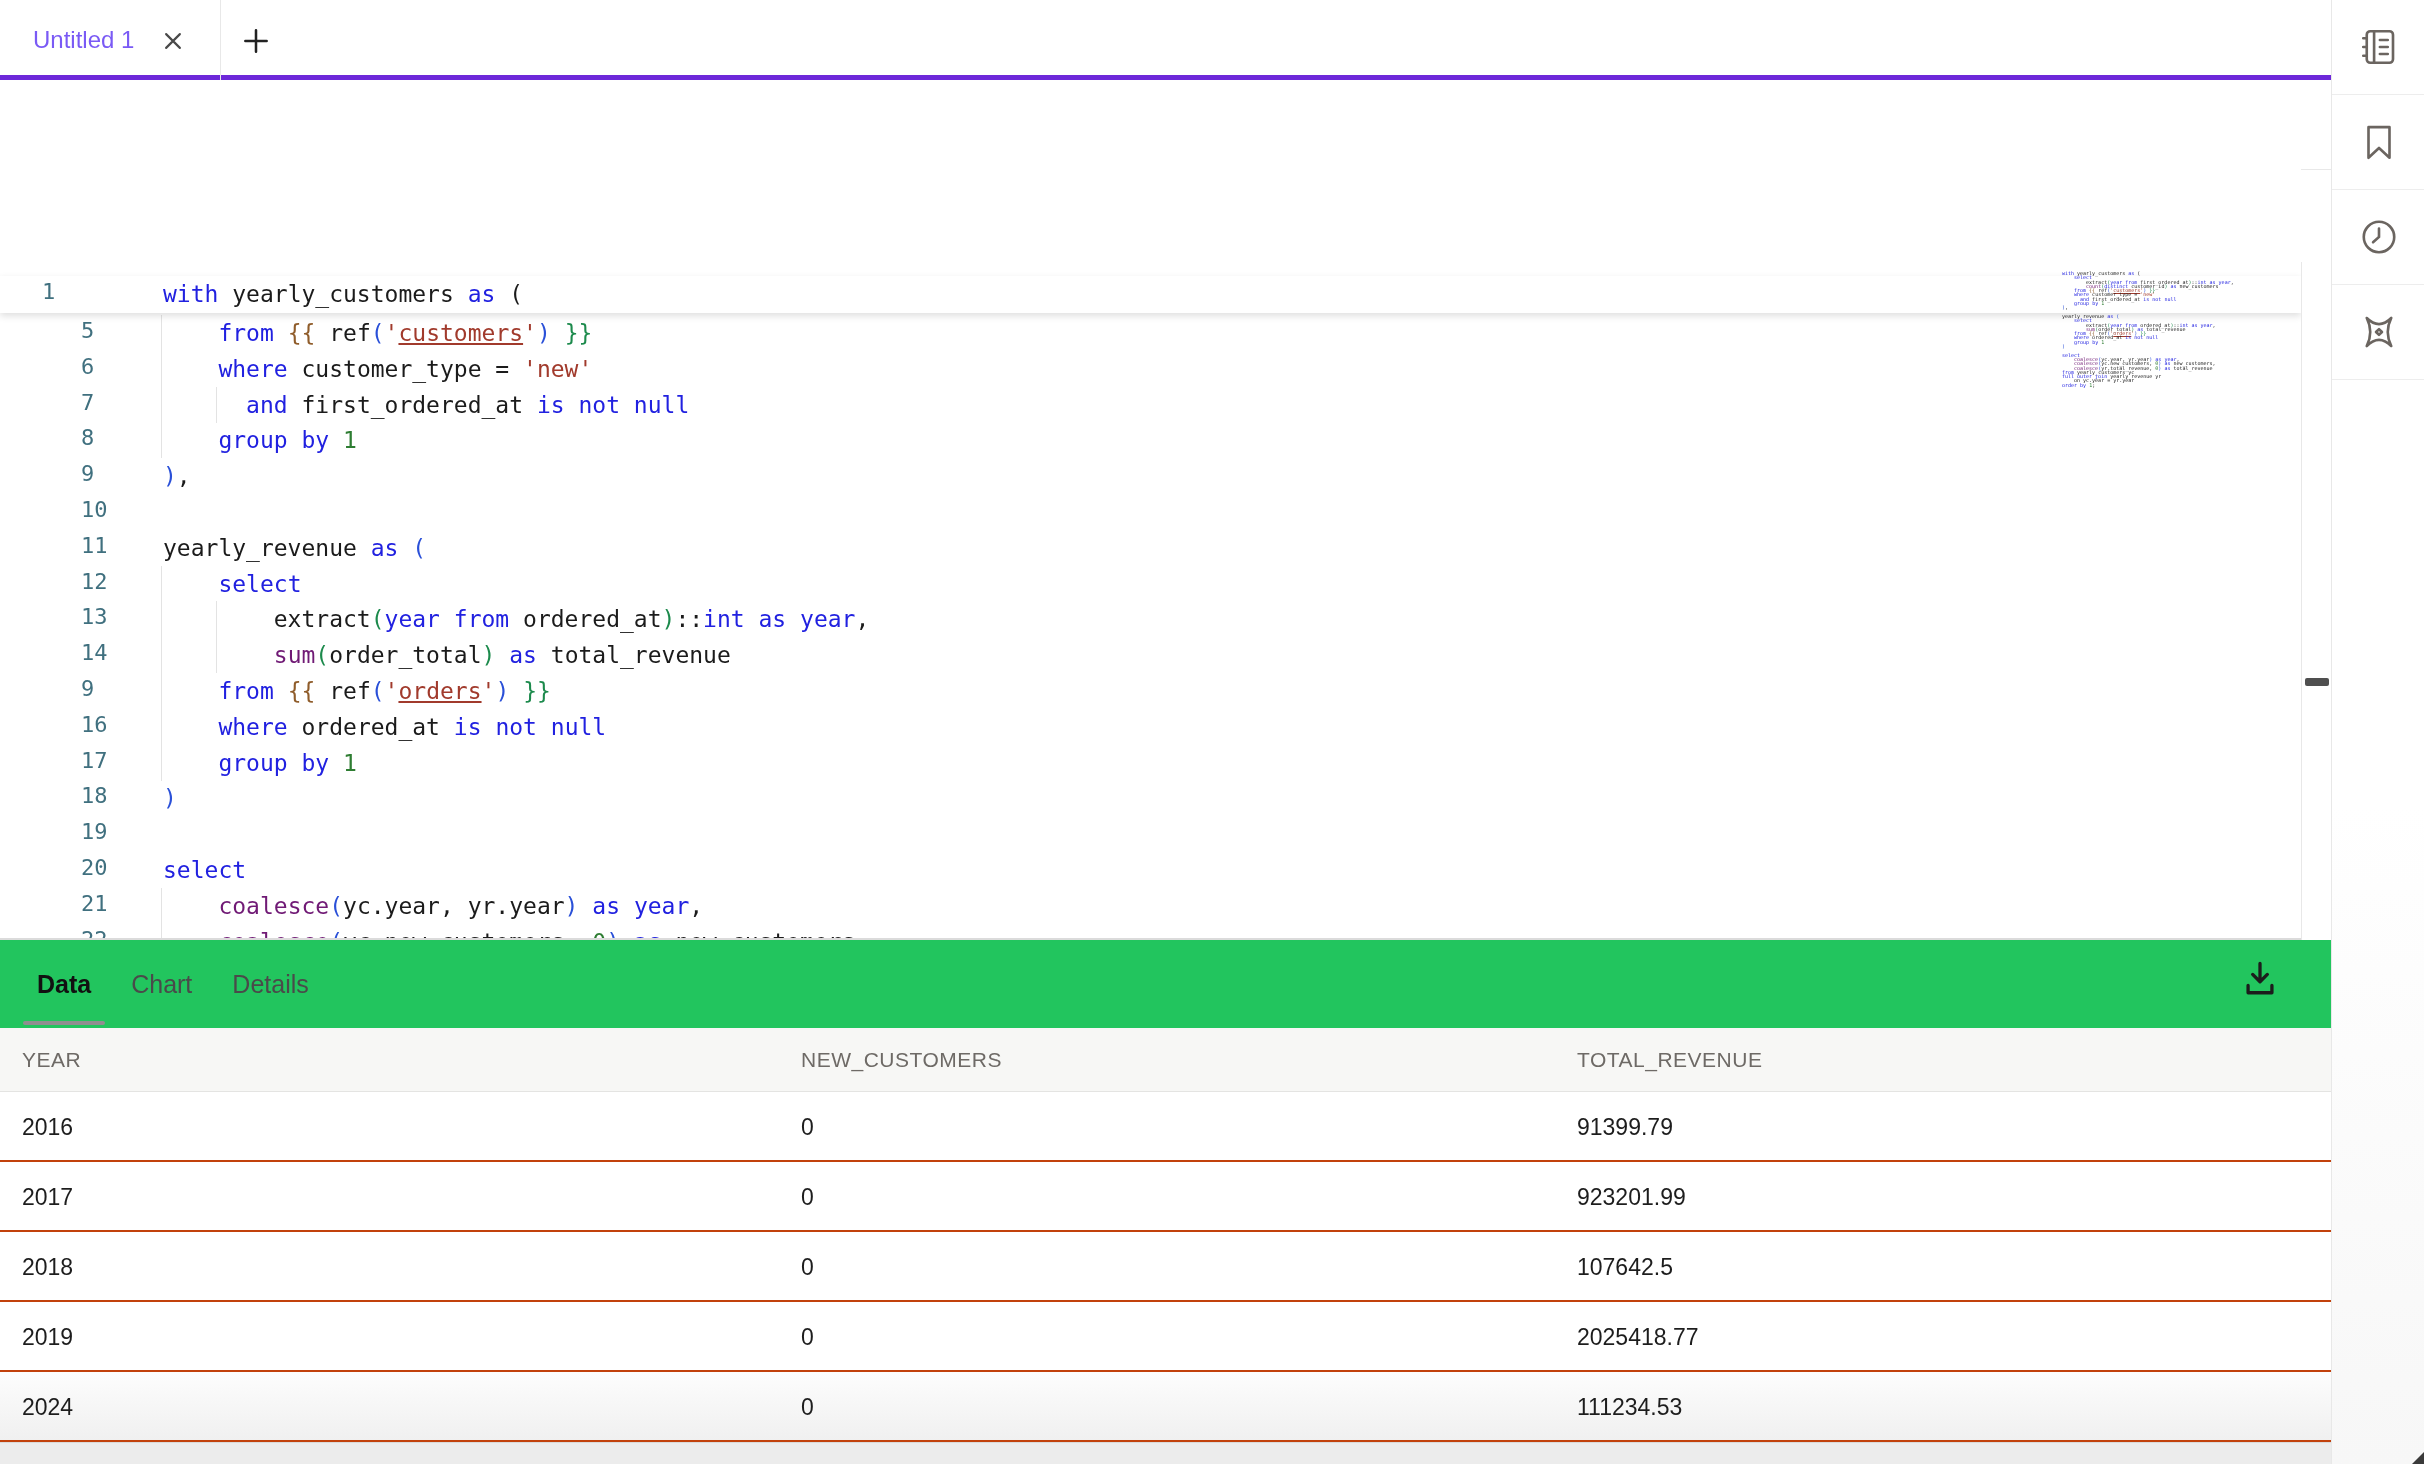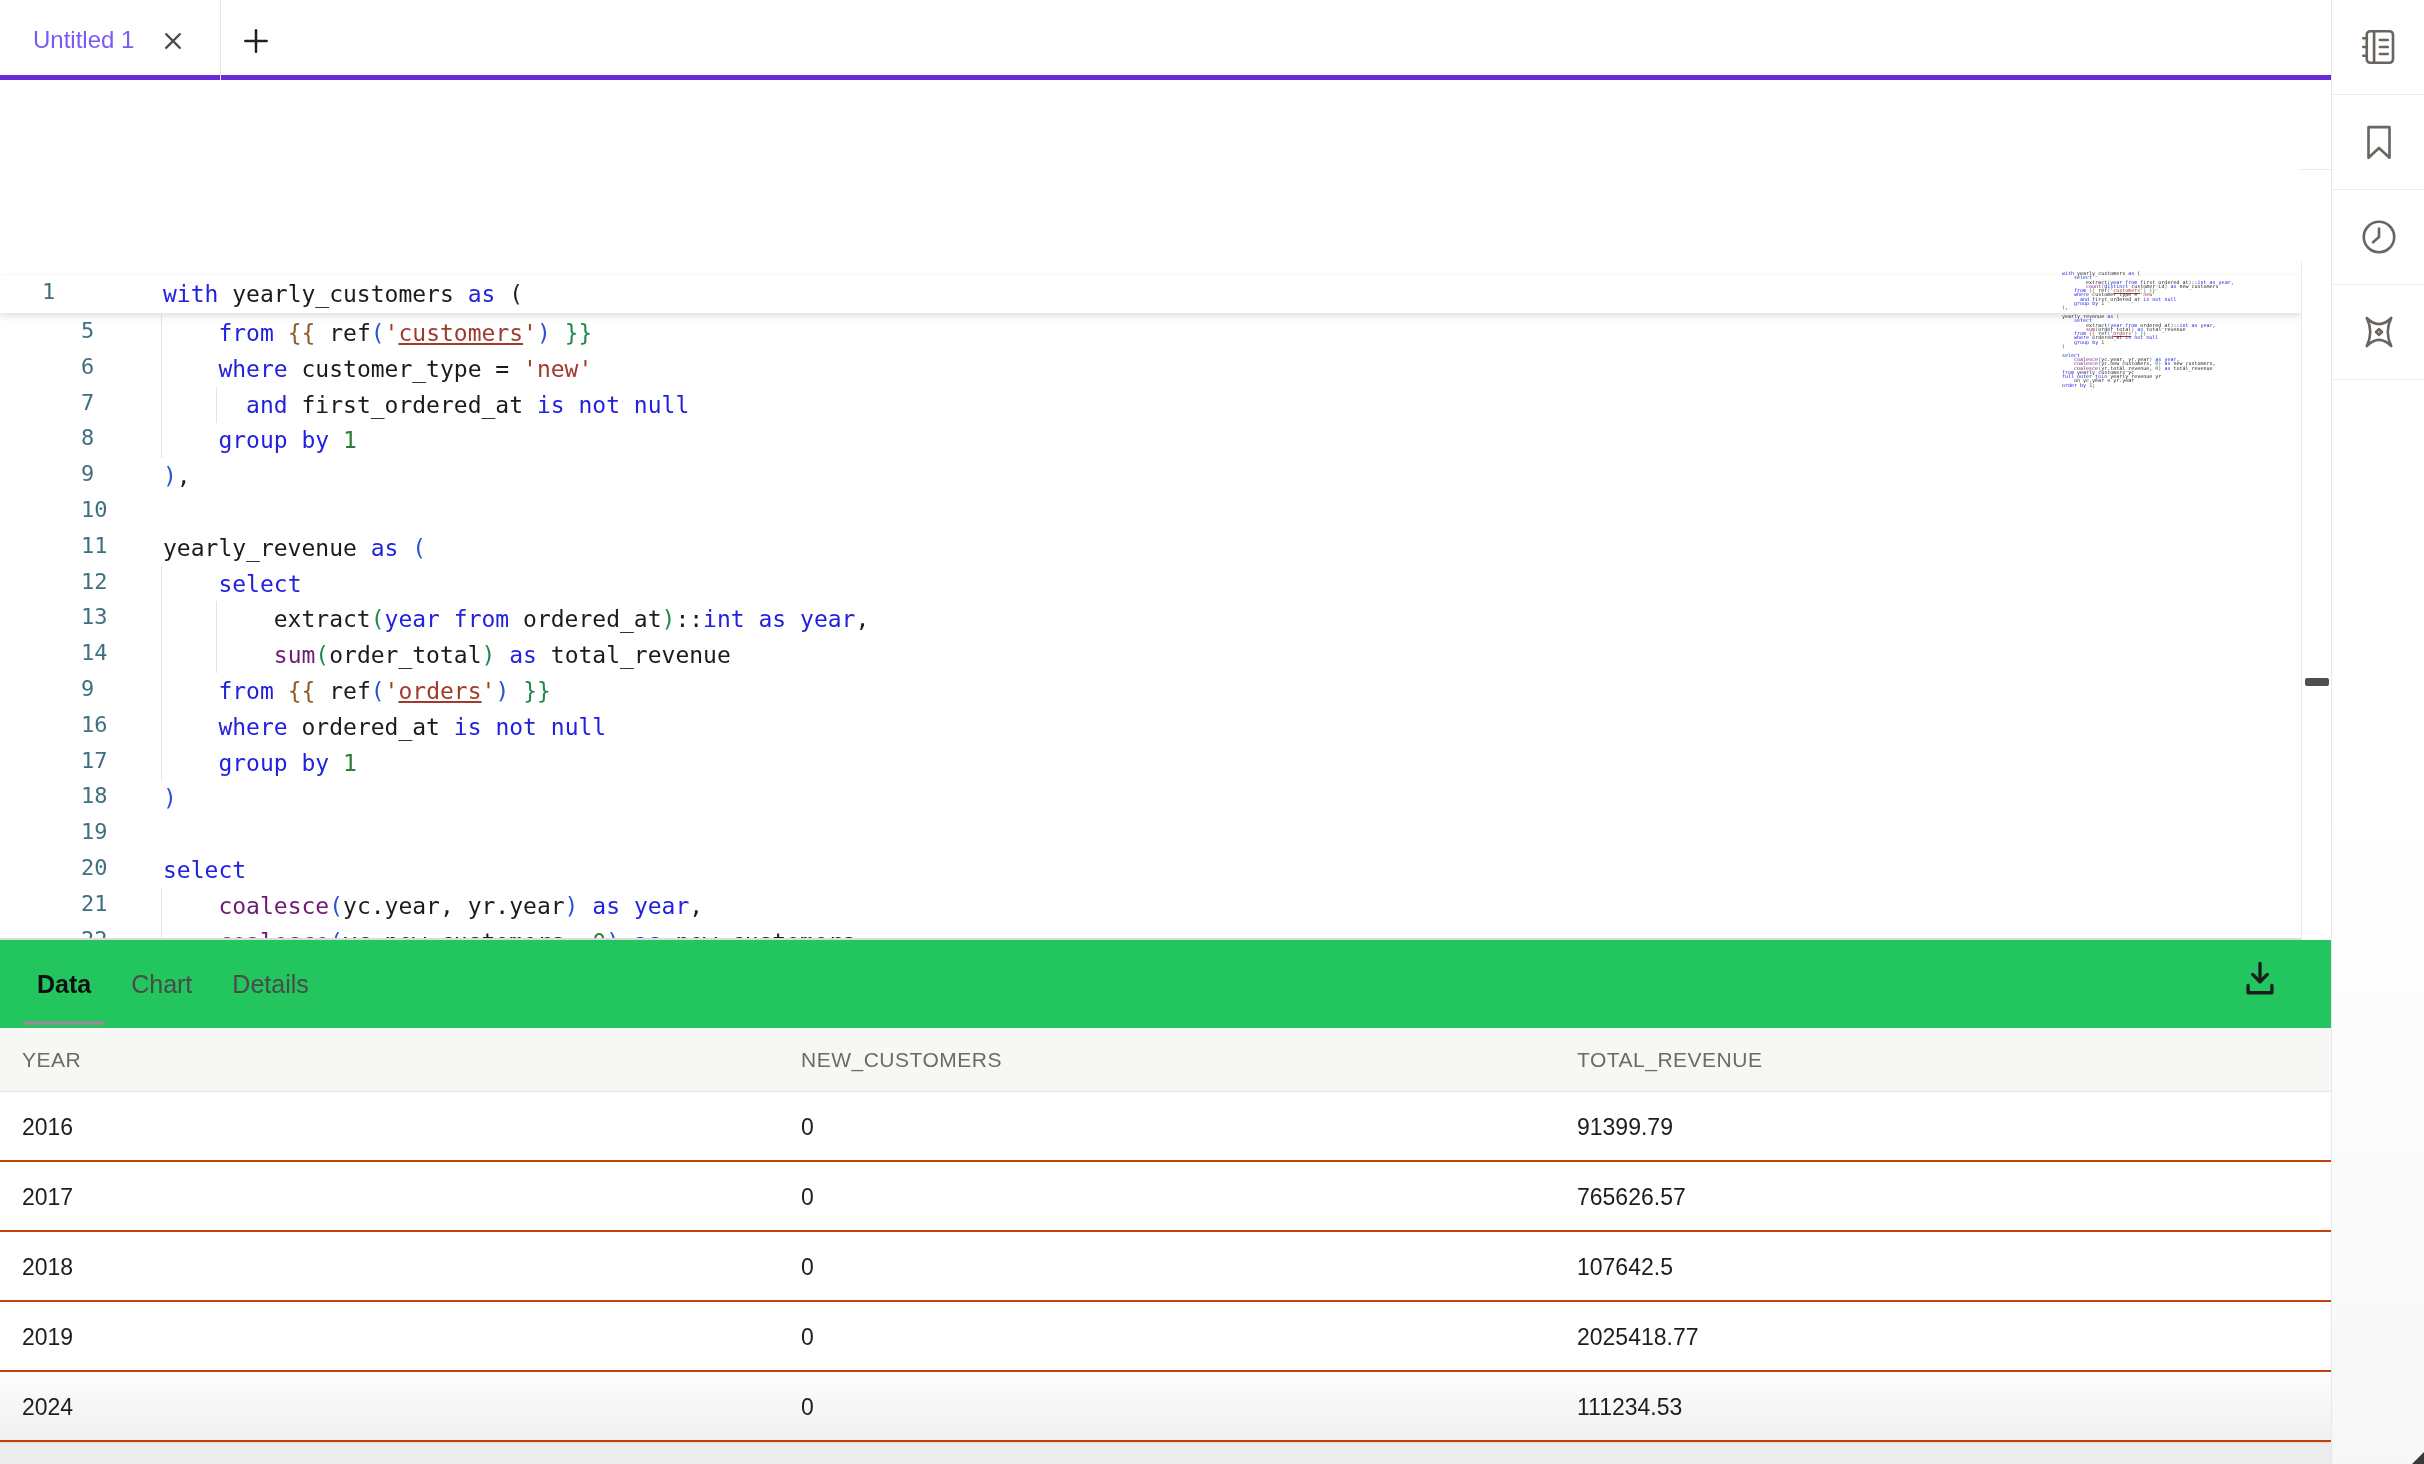--- a/index.html
+++ b/index.html
@@ -307,21 +307,21 @@
     </div>
   <div id="tbody">
       <div class="trow" style="top: 1092px;">
         <span class="td c1">2016</span>
         <span class="td c2">0</span>
         <span class="td c3">91399.79</span>
       </div>
       <div class="trow" style="top: 1162px;">
         <span class="td c1">2017</span>
         <span class="td c2">0</span>
-        <span class="td c3">765626.57</span>
+        <span class="td c3">923201.99</span>
       </div>
       <div class="trow" style="top: 1232px;">
         <span class="td c1">2018</span>
         <span class="td c2">0</span>
         <span class="td c3">107642.5</span>
       </div>
       <div class="trow" style="top: 1302px;">
         <span class="td c1">2019</span>
         <span class="td c2">0</span>
         <span class="td c3">2025418.77</span>

